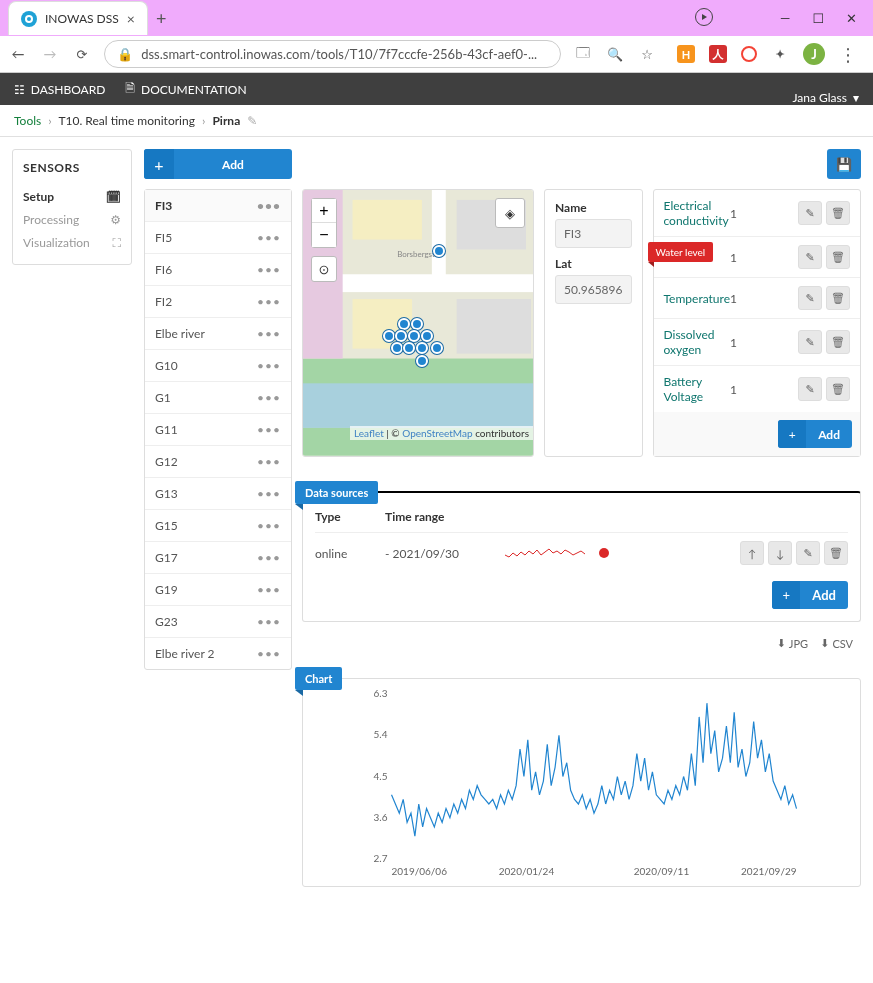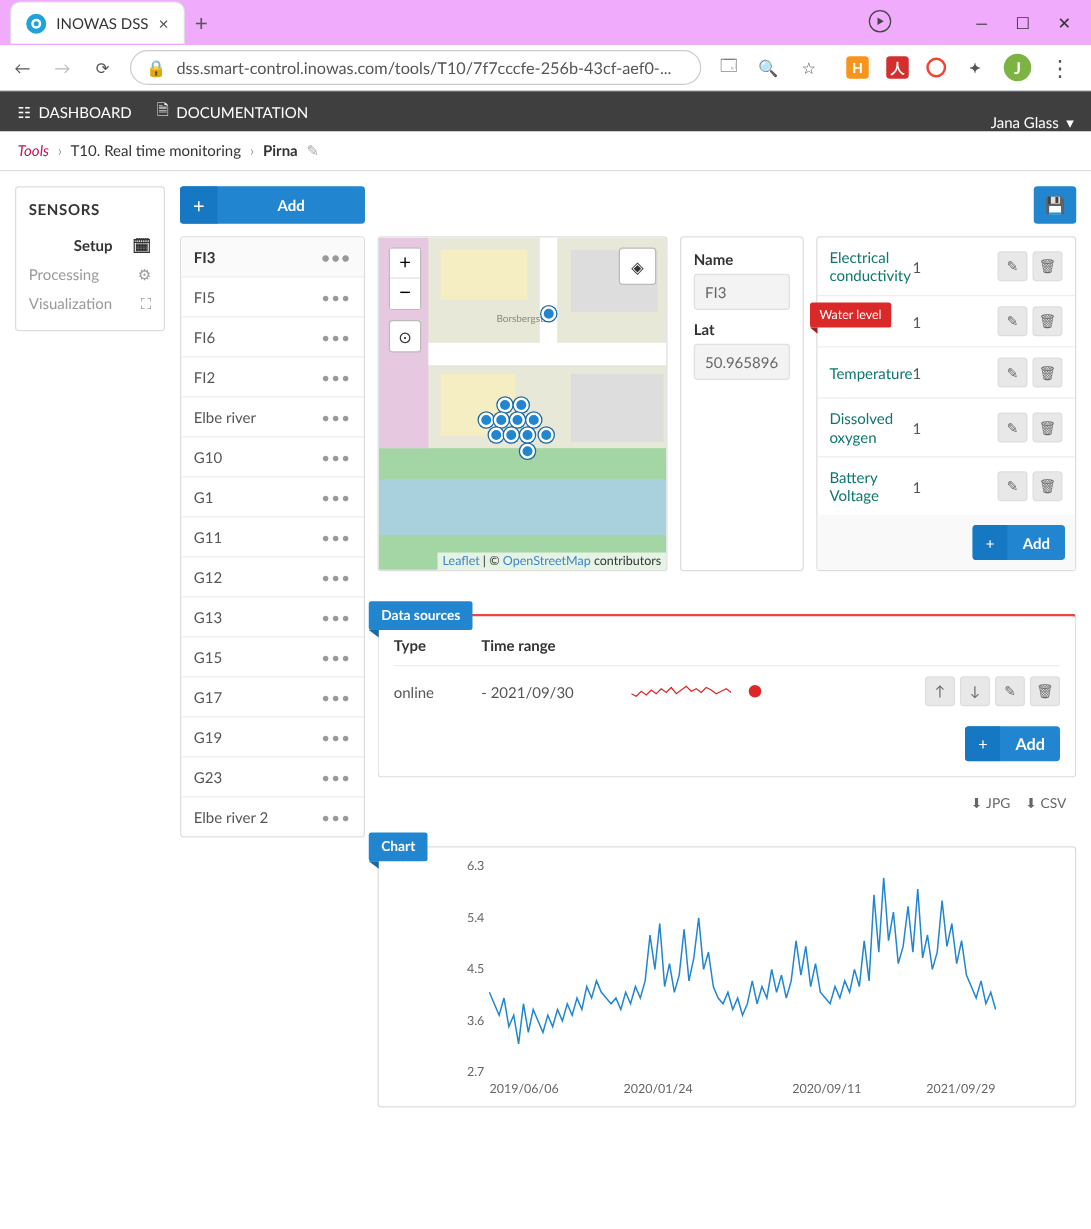--- a/index.html
+++ b/index.html
@@ -34,33 +34,33 @@
 .kebab { color: #555; font-size: 18px; }
 
 
 .top-nav { background: #3f3f3f; color: #fff; height: 32px; display: flex; align-items: center; padding: 0 14px; justify-content: space-between; font-size: 12px; }
 .top-nav-left { display: flex; gap: 20px; }
 .top-nav-item { display: flex; align-items: center; gap: 6px; cursor: pointer; }
 .top-nav-right { display: flex; align-items: center; gap: 6px; cursor: pointer; margin-top: 16px; }
 
 
 .breadcrumb { padding: 8px 14px; font-size: 12px; border-bottom: 1px solid #e0e0e0; }
-.breadcrumb a { color: #be185d; text-decoration: none; font-style: italic; }
+.breadcrumb a { color: #15803d; text-decoration: none; }
 .breadcrumb .sep { color: #999; margin: 0 4px; }
 .breadcrumb .current { font-weight: bold; color: #333; }
 .breadcrumb .edit { color: #aaa; margin-left: 4px; cursor: pointer; }
 
 
 .main { display: flex; padding: 12px; gap: 12px; align-items: flex-start; }
 
 
 .sidebar { width: 150px; border: 1px solid #ddd; border-radius: 3px; padding: 10px; background: #fff; }
 .sidebar h4 { font-size: 12px; font-weight: bold; margin-bottom: 10px; letter-spacing: 0.5px; }
 .sidebar-item { display: flex; justify-content: space-between; align-items: center; padding: 4px 0; font-size: 12px; color: #999; cursor: pointer; }
-.sidebar-item.active { color: #333; font-weight: bold; margin-left: 36px; }
+.sidebar-item.active { color: #333; font-weight: bold; }
 .sidebar-item .icn { font-size: 12px; }
 
 
 .content { flex: 1; display: flex; flex-direction: column; gap: 10px; }
 
 
 .add-row { display: flex; justify-content: space-between; align-items: center; }
 .btn-add-top { display: flex; align-items: center; background: #2185d0; color: #fff; border-radius: 3px; overflow: hidden; cursor: pointer; width: 148px; height: 30px; }
 .btn-add-top .plus { background: #1678c2; width: 30px; height: 30px; display: flex; align-items: center; justify-content: center; font-size: 16px; }
 .btn-add-top .lbl { flex: 1; text-align: center; font-weight: bold; font-size: 12px; }
@@ -82,21 +82,21 @@
 
 
 .map-box { width: 232px; height: 268px; border: 1px solid #ddd; border-radius: 3px; position: relative; overflow: hidden; }
 .map-bg { position: absolute; inset: 0; }
 .map-ctrl { position: absolute; background: #fff; border: 1px solid #bbb; border-radius: 3px; width: 26px; display: flex; flex-direction: column; }
 .map-ctrl button { border: none; background: #fff; height: 24px; font-size: 16px; cursor: pointer; border-bottom: 1px solid #ddd; }
 .map-ctrl button:last-child { border-bottom: none; }
 .map-ctrl.zoom { top: 8px; left: 8px; }
 .map-ctrl.locate { top: 66px; left: 8px; width: 26px; height: 26px; display: flex; align-items: center; justify-content: center; }
 .map-ctrl.layers { top: 8px; right: 8px; width: 30px; height: 30px; display: flex; align-items: center; justify-content: center; }
-.map-attrib { position: absolute; bottom: 0; right: 0; background: rgba(255,255,255,0.7); font-size: 10px; padding: 1px 4px; color: #333; }
+.map-attrib { position: absolute; bottom: 16px; right: 0; background: rgba(255,255,255,0.7); font-size: 10px; padding: 1px 4px; color: #333; }
 .map-attrib a { color: #4183c4; text-decoration: none; }
 .marker { position: absolute; width: 12px; height: 12px; border-radius: 50%; background: #2185d0; border: 2px solid #fff; box-shadow: 0 0 0 1px #1a69a4; }
 
 
 .props { flex: 1; border: 1px solid #ddd; border-radius: 3px; padding: 10px; background: #fff; font-size: 12px; }
 .props label { display: block; font-weight: bold; margin-bottom: 4px; color: #333; }
 .props .field { background: #f3f3f3; border: 1px solid #e0e0e0; border-radius: 3px; padding: 6px 8px; color: #666; margin-bottom: 8px; }
 .props .two { display: flex; }
 .props .two > div { flex: 1; }
 
@@ -114,21 +114,21 @@
 .icon-btn { width: 24px; height: 24px; background: #e8e8e8; border: 1px solid #ddd; border-radius: 3px; display: flex; align-items: center; justify-content: center; color: #666; cursor: pointer; font-size: 11px; }
 .ribbon { position: absolute; left: -6px; top: 5px; background: #db2828; color: #fff; font-size: 10px; padding: 4px 8px; border-radius: 2px; }
 .ribbon::before { content: ''; position: absolute; left: 0; bottom: -5px; border-top: 5px solid #a01f1f; border-left: 6px solid transparent; }
 .param-foot { padding: 8px; display: flex; justify-content: flex-end; background: #f9f9f9; }
 .btn-add-small { display: flex; align-items: center; background: #2185d0; color: #fff; border-radius: 3px; overflow: hidden; cursor: pointer; height: 28px; }
 .btn-add-small .plus { background: #1678c2; width: 28px; height: 28px; display: flex; align-items: center; justify-content: center; }
 .btn-add-small .lbl { padding: 0 12px; font-weight: bold; }
 
 
 .segment { border: 1px solid #ddd; border-radius: 3px; position: relative; margin-top: 24px; }
-.segment.red-top { border-top: 2px solid #ef4444; }
+.segment.red-top { border-top: 2px solid #000000; }
 .seg-ribbon { position: absolute; top: -12px; left: -8px; background: #2185d0; color: #fff; font-size: 11px; padding: 5px 10px; border-radius: 2px; font-weight: bold; }
 .seg-ribbon::before { content: ''; position: absolute; left: 0; bottom: -6px; border-top: 6px solid #1a69a4; border-left: 8px solid transparent; }
 .segment-inner { padding: 12px; }
 
 
 .ds-head { display: flex; font-size: 12px; font-weight: bold; color: #333; padding: 4px 0 8px; border-bottom: 1px solid #eee; }
 .ds-head .t1 { width: 70px; }
 .ds-head .t2 { width: 120px; }
 .ds-row { display: flex; align-items: center; padding: 8px 0; font-size: 12px; color: #555; }
 .ds-row .t1 { width: 70px; }

